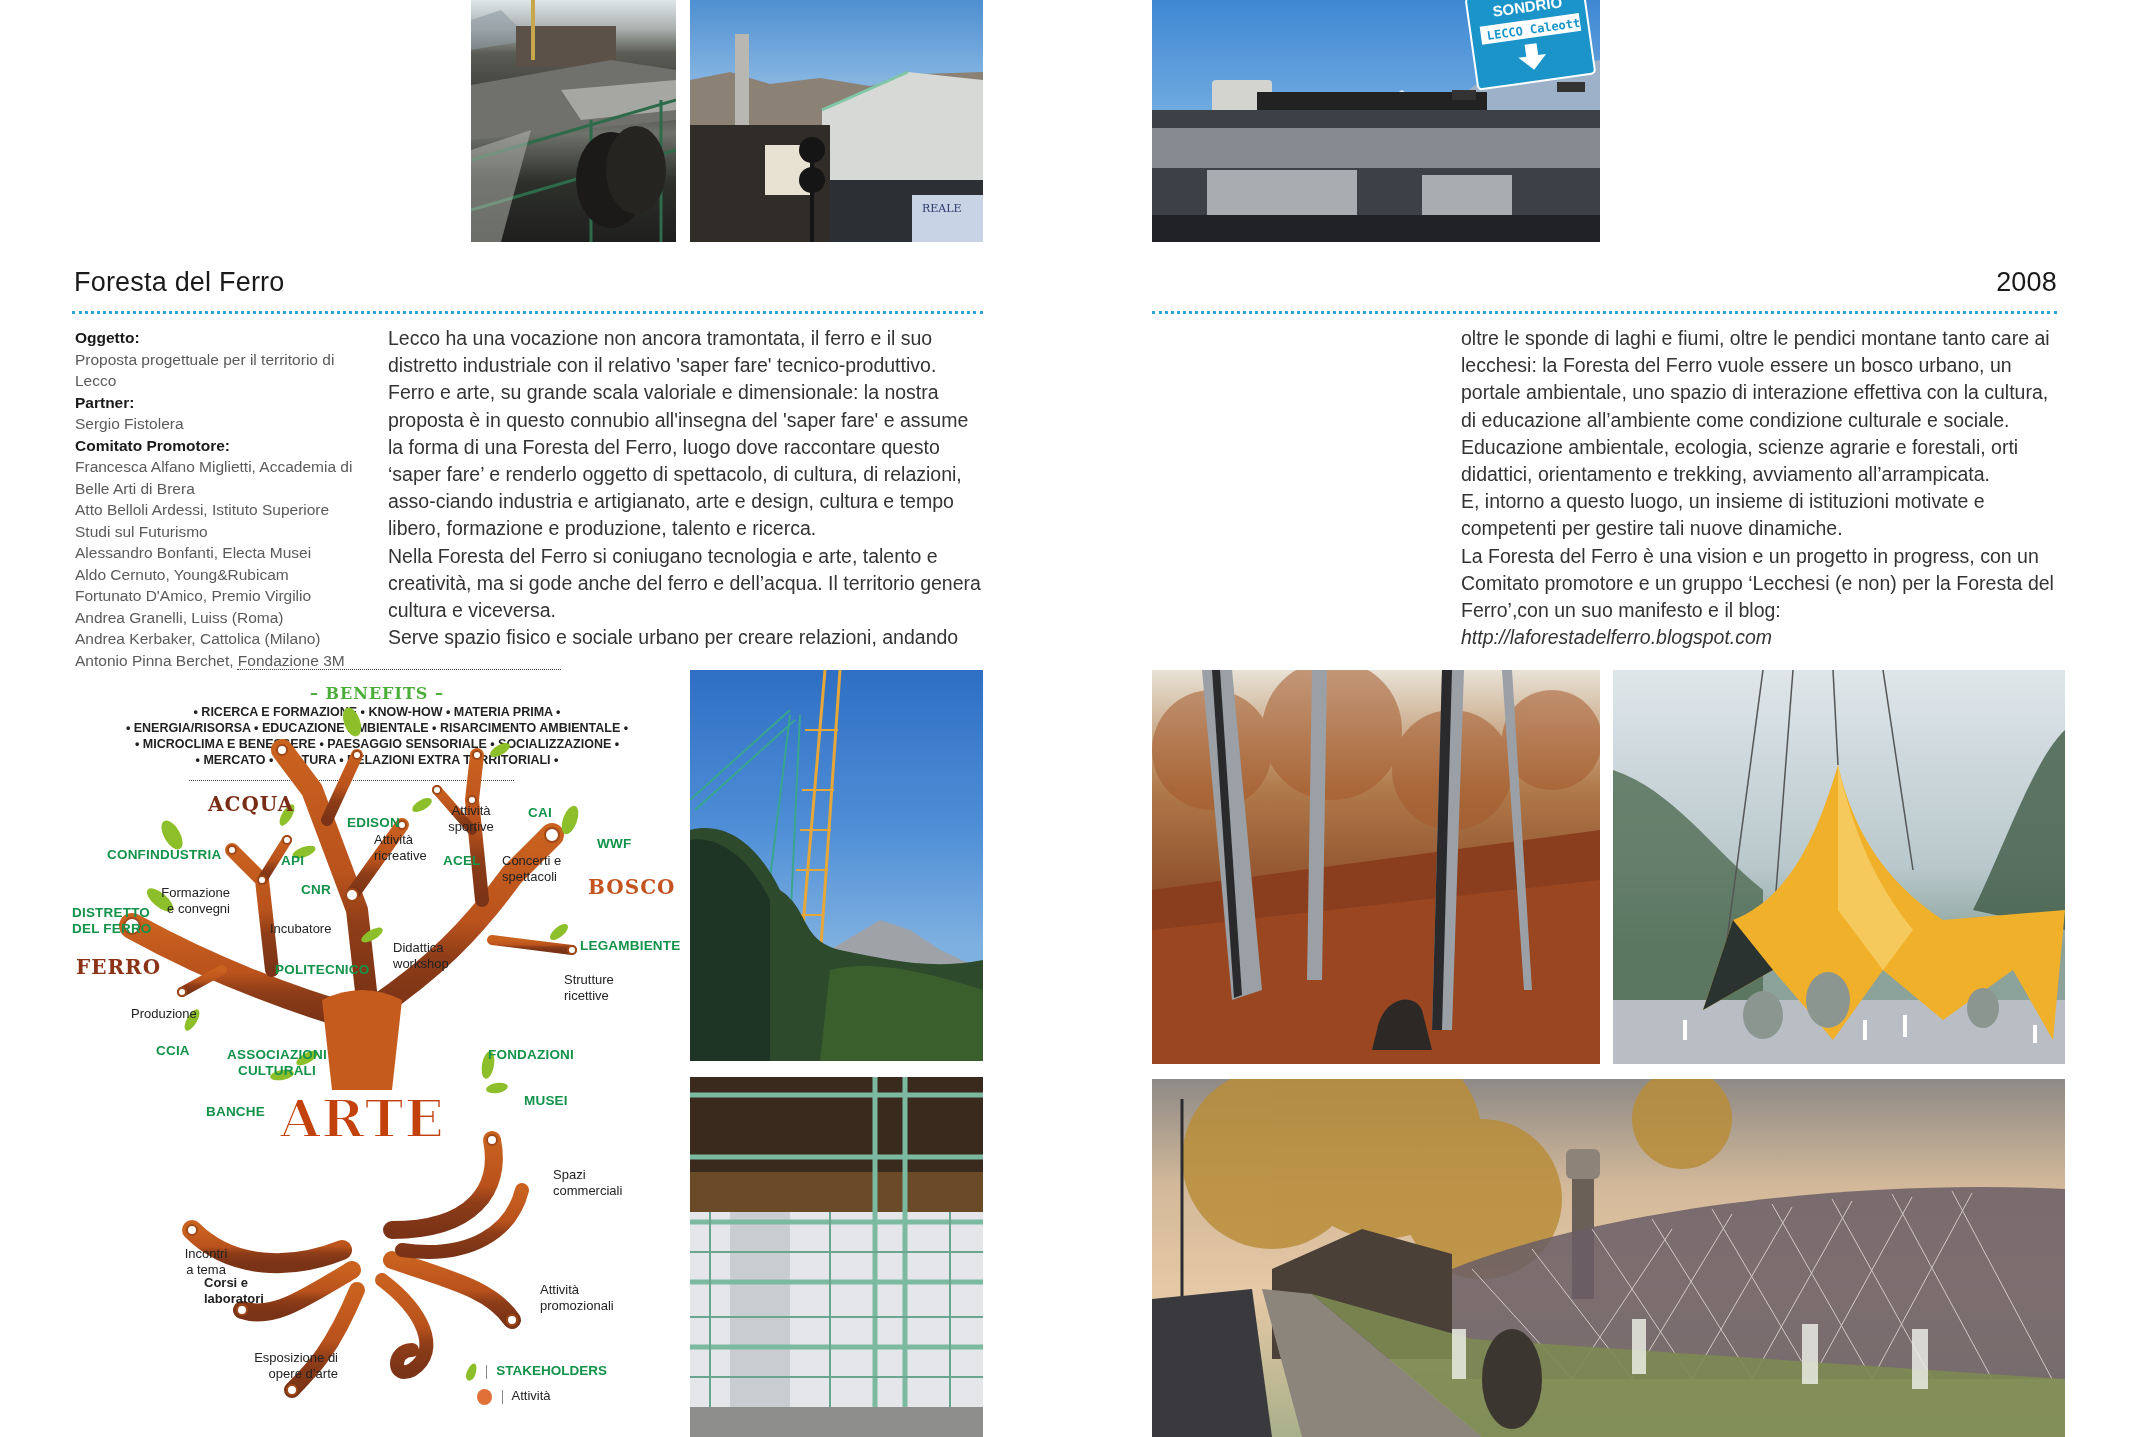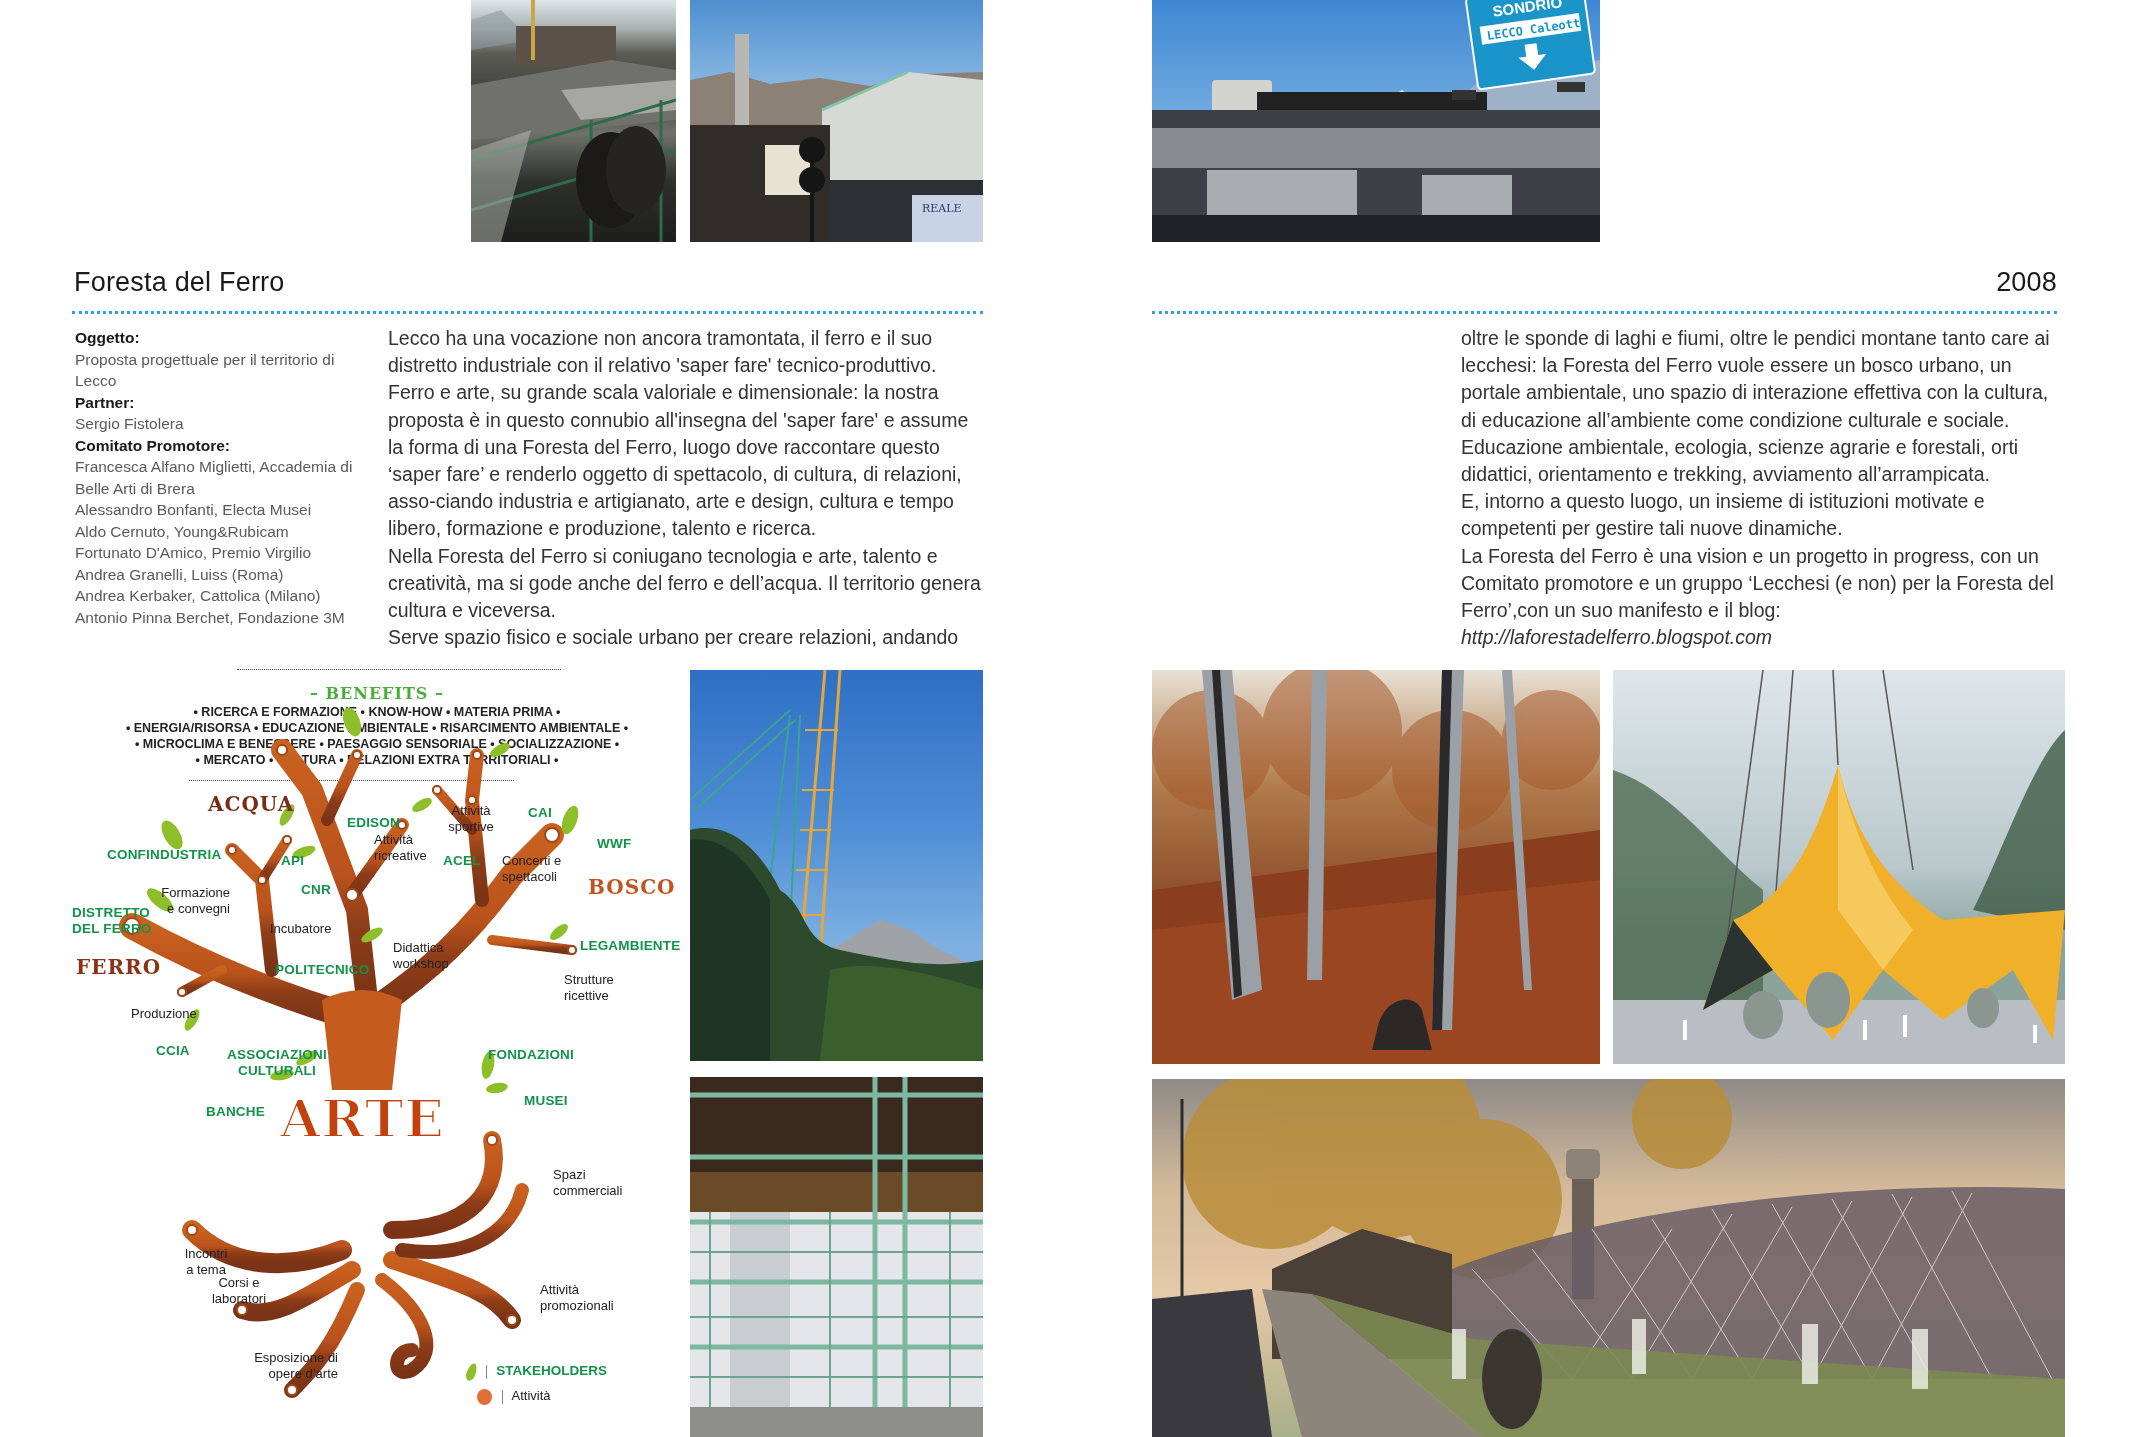--- a/index.html
+++ b/index.html
@@ -86,20 +86,21 @@
 <div class="title" style="right:76px;top:267px;">2008</div>
 <div class="dotline" style="left:1152px;top:311px;width:905px;"></div>
 
 <div class="meta">
   <div class="lbl">Oggetto:</div>
   <div>Proposta progettuale per il territorio di Lecco</div>
   <div class="lbl">Partner:</div>
   <div>Sergio Fistolera</div>
   <div class="lbl">Comitato Promotore:</div>
   <div>Francesca Alfano Miglietti, Accademia di Belle Arti di Brera</div>
+  <div>Atto Belloli Ardessi, Istituto Superiore Studi sul Futurismo</div>
   <div>Alessandro Bonfanti, Electa Musei</div>
   <div>Aldo Cernuto, Young&amp;Rubicam</div>
   <div>Fortunato D'Amico, Premio Virgilio</div>
   <div>Andrea Granelli, Luiss (Roma)</div>
   <div>Andrea Kerbaker, Cattolica (Milano)</div>
   <div>Antonio Pinna Berchet, Fondazione 3M</div>
 </div>
 <div class="abs" style="left:237px;top:669px;width:324px;border-top:1px dotted #444;"></div>
 
 <div class="body" style="left:388px;top:325px;width:600px;">
@@ -230,21 +231,21 @@
   <div class="tl" style="left:302px;top:162px;width:60px;">Attività ricreative</div>
   <div class="tl" style="left:371px;top:133px;width:56px;text-align:center;">Attività sportive</div>
   <div class="tl" style="left:430px;top:183px;width:76px;">Concerti e spettacoli</div>
   <div class="tl" style="left:80px;top:215px;width:78px;text-align:right;">Formazione e convegni</div>
   <div class="tl" style="left:198px;top:251px;">Incubatore</div>
   <div class="tl" style="left:321px;top:270px;width:64px;">Didattica workshop</div>
   <div class="tl" style="left:492px;top:302px;width:60px;">Strutture ricettive</div>
   <div class="tl" style="left:59px;top:336px;">Produzione</div>
   <div class="tl" style="left:481px;top:497px;width:80px;">Spazi commerciali</div>
   <div class="tl" style="left:108px;top:544px;width:52px;text-align:center;margin-top:32px;">Incontri a tema</div>
-  <div class="tl" style="left:132px;top:605px;width:70px;text-align:center;">Corsi e laboratori</div>
+  <div class="tl" style="left:132px;top:605px;width:70px;text-align:left;font-weight:bold;">Corsi e laboratori</div>
   <div class="tl" style="left:468px;top:612px;width:82px;">Attività promozionali</div>
   <div class="tl" style="left:170px;top:680px;width:96px;text-align:right;">Esposizione di opere d’arte</div>
 
   <div class="legend-item" style="left:395px;top:693px;">
     <span style="display:inline-block;width:9px;height:18px;background:#8cbf2a;border-radius:50% 50% 50% 50%/60% 60% 40% 40%;transform:rotate(20deg);vertical-align:middle;"></span>
     <span style="display:inline-block;width:1px;height:14px;background:#888;margin:0 6px;vertical-align:middle;"></span>
     <span style="font-weight:bold;color:#13934a;font-size:13.5px;">STAKEHOLDERS</span>
   </div>
   <div class="legend-item" style="left:405px;top:718px;">
     <span style="display:inline-block;width:15px;height:16px;background:#e07038;border-radius:50%;vertical-align:middle;"></span>

